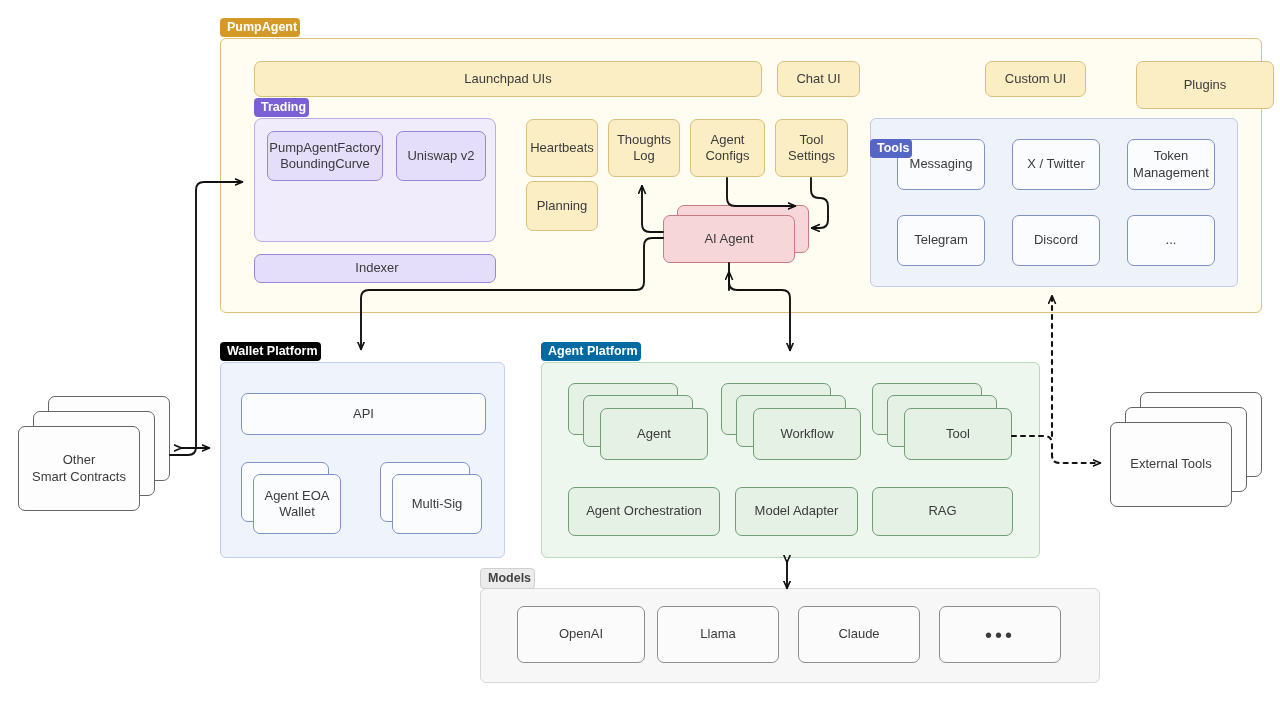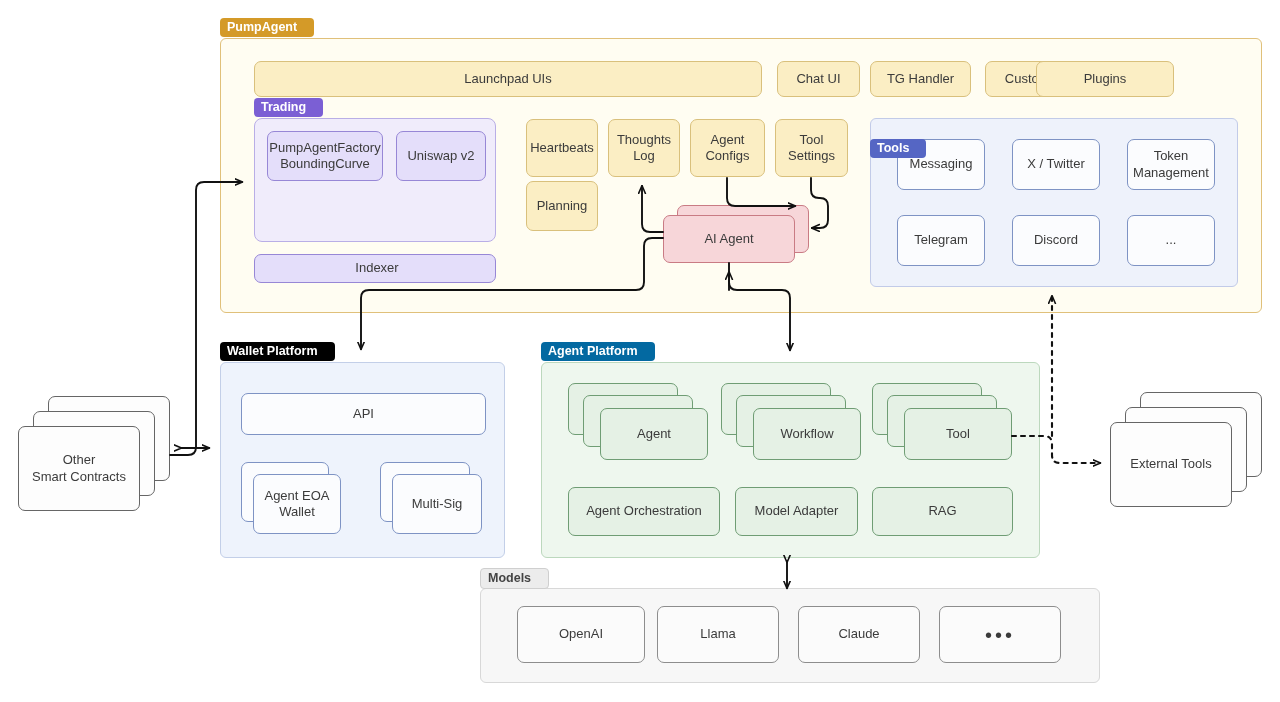--- a/index.html
+++ b/index.html
@@ -10,21 +10,21 @@
   .group{position:absolute;box-sizing:border-box;border-radius:6px;}
   .grp-pump{border:1px solid #e0c07a;background:#fffdf2;}
   .grp-trading{border:1px solid #b9aee6;background:#f0ecfb;border-radius:8px;}
   .grp-tools{border:1px solid #c2cbe8;background:#eef2fb;border-radius:6px;}
   .grp-wallet{border:1px solid #c3cfe8;background:#eef3fc;border-radius:6px;}
   .grp-agentp{border:1px solid #bcd8bd;background:#eef7ee;border-radius:6px;}
   .grp-models{border:1px solid #d8d8d8;background:#f7f7f7;border-radius:6px;}
 
   
   .badge{position:absolute;box-sizing:border-box;font-size:12.5px;font-weight:bold;
-         color:#fff;padding:2px 17px 3px 7px;border-radius:4px;white-space:nowrap;line-height:1.15;z-index:40;}
+         color:#fff;padding:2px 3px 3px 7px;border-radius:4px;white-space:nowrap;line-height:1.15;z-index:40;}
   .bd-pump{background:#d49a28;}
   .bd-trading{background:#7b5fd4;}
   .bd-tools{background:#5566c4;}
   .bd-wallet{background:#000000;}
   .bd-agentp{background:#0369a1;}
   .bd-models{background:#ececec;color:#444;border:1px solid #cfcfcf;font-weight:bold;}
 
   
   .node{position:absolute;box-sizing:border-box;display:flex;align-items:center;justify-content:center;
         text-align:center;border-radius:7px;font-size:13px;line-height:1.25;padding:2px 4px;z-index:20;}
@@ -48,23 +48,22 @@
 </head>
 <body>
 
 <div id="stage">
 
   <div class="group grp-pump" style="left:220px;top:38px;width:1042px;height:275px;"></div>
   <div class="badge bd-pump" style="left:220px;top:18px;">PumpAgent</div>
 
   <div class="node n-yellow" style="left:254px;top:61px;width:508px;height:36px;">Launchpad UIs</div>
   <div class="node n-yellow" style="left:777px;top:61px;width:83px;height:36px;">Chat UI</div>
-  <div class="node n-yellow" style="left:870px;top:61px;width:101px;height:36px;">TG Handler</div>
   <div class="node n-yellow" style="left:985px;top:61px;width:101px;height:36px;">Custom UI</div>
-  <div class="node n-yellow" style="left:1036px;top:61px;width:138px;height:36px;">Plugins</div>
+  <div class="node n-yellow" style="left:1136px;top:61px;width:138px;height:48px;">Plugins</div>
 
   <div class="group grp-trading" style="left:254px;top:118px;width:242px;height:124px;"></div>
   <div class="badge bd-trading" style="left:254px;top:98px;">Trading</div>
 
   <div class="node n-purple" style="left:267px;top:131px;width:116px;height:50px;white-space:pre-line;">PumpAgentFactory
 BoundingCurve</div>
   <div class="node n-purple" style="left:396px;top:131px;width:90px;height:50px;">Uniswap v2</div>
 
 
   <div class="node n-purple" style="left:254px;top:254px;width:242px;height:29px;padding-left:8px;">Indexer</div>

